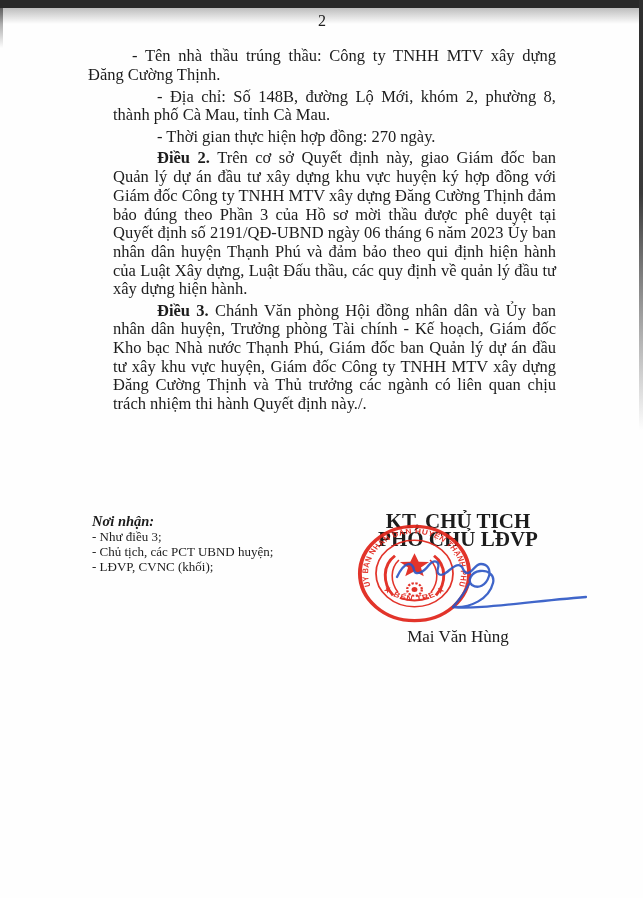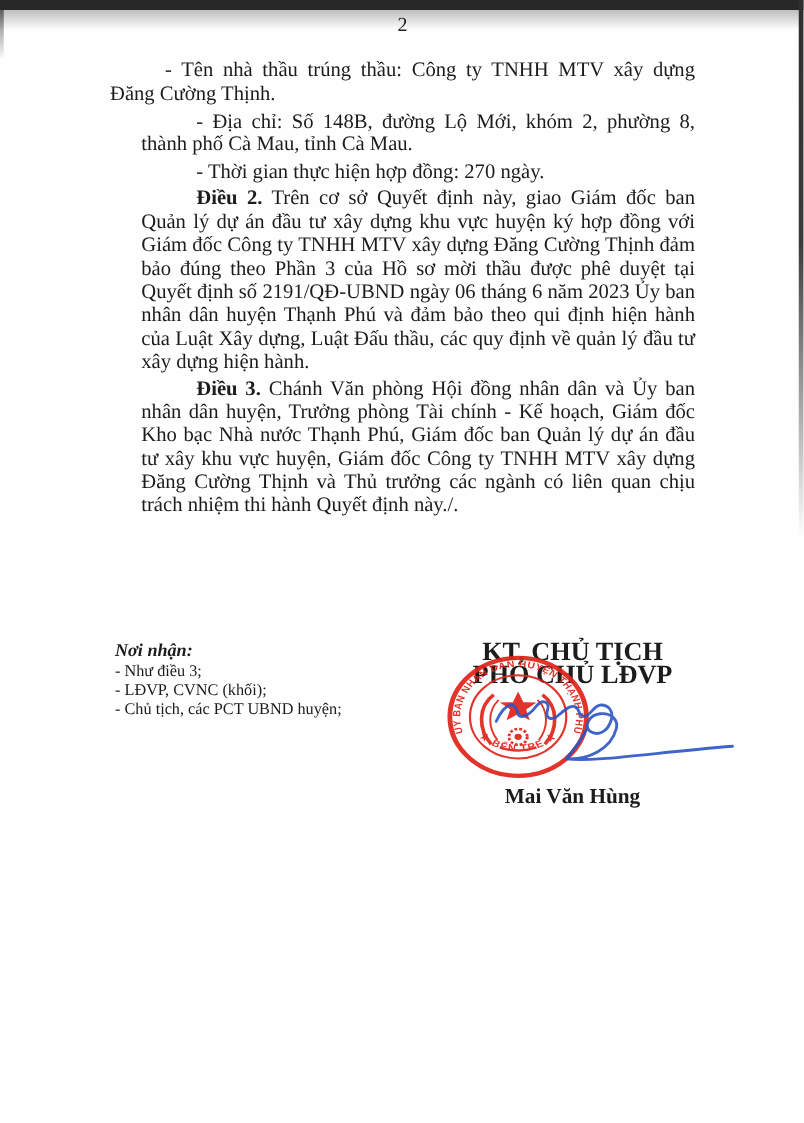--- a/index.html
+++ b/index.html
@@ -34,21 +34,21 @@
   .para.article{margin-top:2.5px;}
   .article-label{font-weight:bold;}
 
   .recipients{position:absolute;left:92px;top:513px;width:230px;}
   .recipients-title{font-weight:bold;font-style:italic;font-size:14.5px;line-height:17px;margin:0;}
   .recipient-line{font-size:13px;line-height:14.8px;margin:0;}
 
   .sig-block{position:absolute;left:327px;top:513px;width:262px;text-align:center;}
   .sig-title{font-weight:bold;font-size:21px;line-height:17.5px;margin:0;}
   .signer-name{position:absolute;left:327px;top:627px;width:262px;text-align:center;
-    font-weight:bold;font-size:17px;margin:0;}
+    font-weight:normal;font-size:17px;margin:0;}
 
   .seal-svg{position:absolute;left:356px;top:523px;width:117px;height:101px;opacity:.93;z-index:3;}
   .signature-svg{position:absolute;left:383px;top:550px;width:212px;height:75px;z-index:4;}
 </style>
 </head>
 <body>
 
 <div class="page">
 
   <div class="scan-top"></div>
@@ -62,22 +62,22 @@
     <p class="para">- Tên nhà thầu trúng thầu: Công ty TNHH MTV xây dựng Đăng Cường Thịnh.</p>
     <p class="para">- Địa chỉ: Số 148B, đường Lộ Mới, khóm 2, phường 8, thành phố Cà Mau, tỉnh Cà Mau.</p>
     <p class="para">- Thời gian thực hiện hợp đồng: 270 ngày.</p>
     <p class="para article"><span class="article-label">Điều 2.</span><span> Trên cơ sở Quyết định này, giao Giám đốc ban Quản lý dự án đầu tư xây dựng khu vực huyện ký hợp đồng với Giám đốc Công ty TNHH MTV xây dựng Đăng Cường Thịnh đảm bảo đúng theo Phần 3 của Hồ sơ mời thầu được phê duyệt tại Quyết định số 2191/QĐ-UBND ngày 06 tháng 6 năm 2023 Ủy ban nhân dân huyện Thạnh Phú và đảm bảo theo qui định hiện hành của Luật Xây dựng, Luật Đấu thầu, các quy định về quản lý đầu tư xây dựng hiện hành.</span></p>
     <p class="para article"><span class="article-label">Điều 3.</span><span> Chánh Văn phòng Hội đồng nhân dân và Ủy ban nhân dân huyện, Trưởng phòng Tài chính - Kế hoạch, Giám đốc Kho bạc Nhà nước Thạnh Phú, Giám đốc ban Quản lý dự án đầu tư xây khu vực huyện, Giám đốc Công ty TNHH MTV xây dựng Đăng Cường Thịnh và Thủ trưởng các ngành có liên quan chịu trách nhiệm thi hành Quyết định này./.</span></p>
   </div>
 
   <div class="recipients">
     <p class="recipients-title">Nơi nhận:</p>
     <p class="recipient-line">- Như điều 3;</p>
+    <p class="recipient-line">- Chủ tịch, các PCT UBND huyện;</p>
     <p class="recipient-line">- LĐVP, CVNC (khối);</p>
-    <p class="recipient-line">- Chủ tịch, các PCT UBND huyện;</p>
   </div>
 
   <div class="sig-block">
     <p class="sig-title">KT. CHỦ TỊCH</p>
     <p class="sig-title">PHÓ CHỦ LĐVP</p>
   </div>
   <p class="signer-name">Mai Văn Hùng</p>
 
   <svg class="seal-svg" viewBox="0 0 120 120" preserveAspectRatio="none">
     <g fill="none" stroke="#e0251b">

